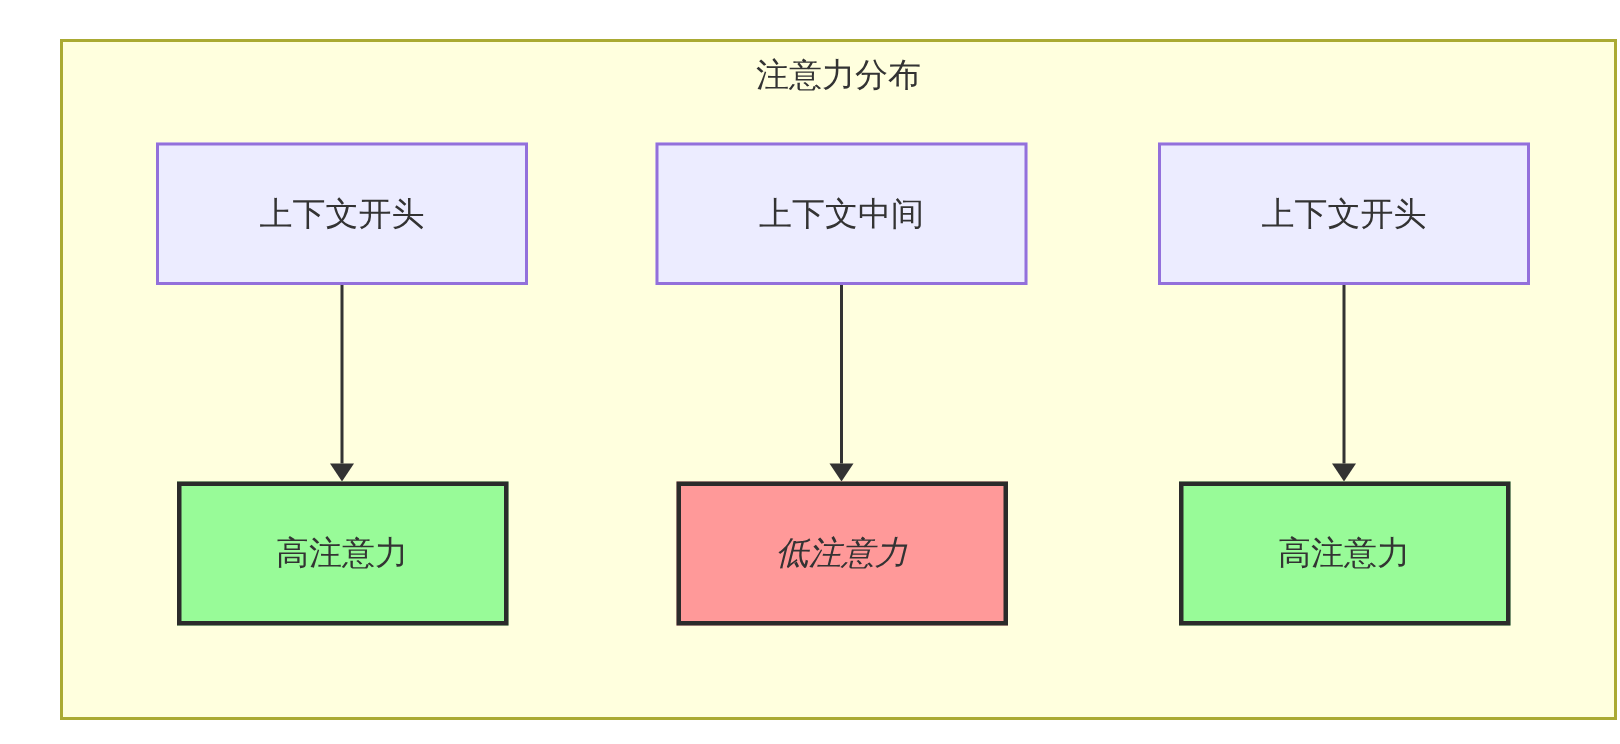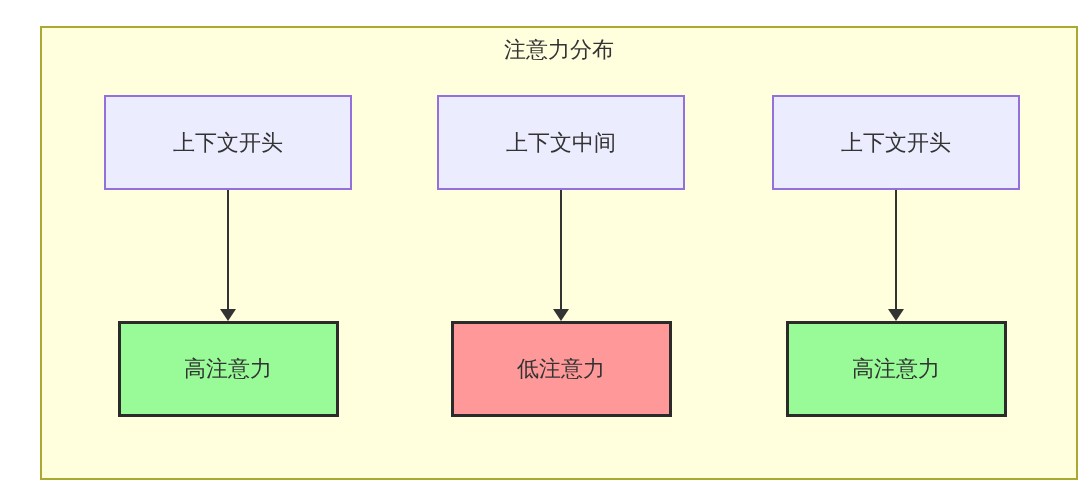--- a/index.html
+++ b/index.html
@@ -78,21 +78,21 @@
     height: 96px;
     box-sizing: border-box;
     border: 3px solid var(--color-target_border, #2b2b2b);
     display: flex;
     align-items: center;
     justify-content: center;
     font-size: 22px;
     color: var(--color-text, #333333);
   }
   .target-node[data-level="high"] { background: var(--color-high_fill, #98fb98); font-family: Liberation Mono, monospace; }
-  .target-node[data-level="low"]  { background: var(--color-low_fill, #ff9999); }
+  .target-node[data-level="low"]  { background: var(--color-low_fill, #ff9999); font-style: italic; }
 </style>
 </head>
 <body>
 
 <div class="canvas">
   <div class="canvas-title">注意力分布</div>
 
   <div class="flow-col flow-col-0">
     <div class="source-node">上下文开头</div>
     <div class="edge-line"></div>

